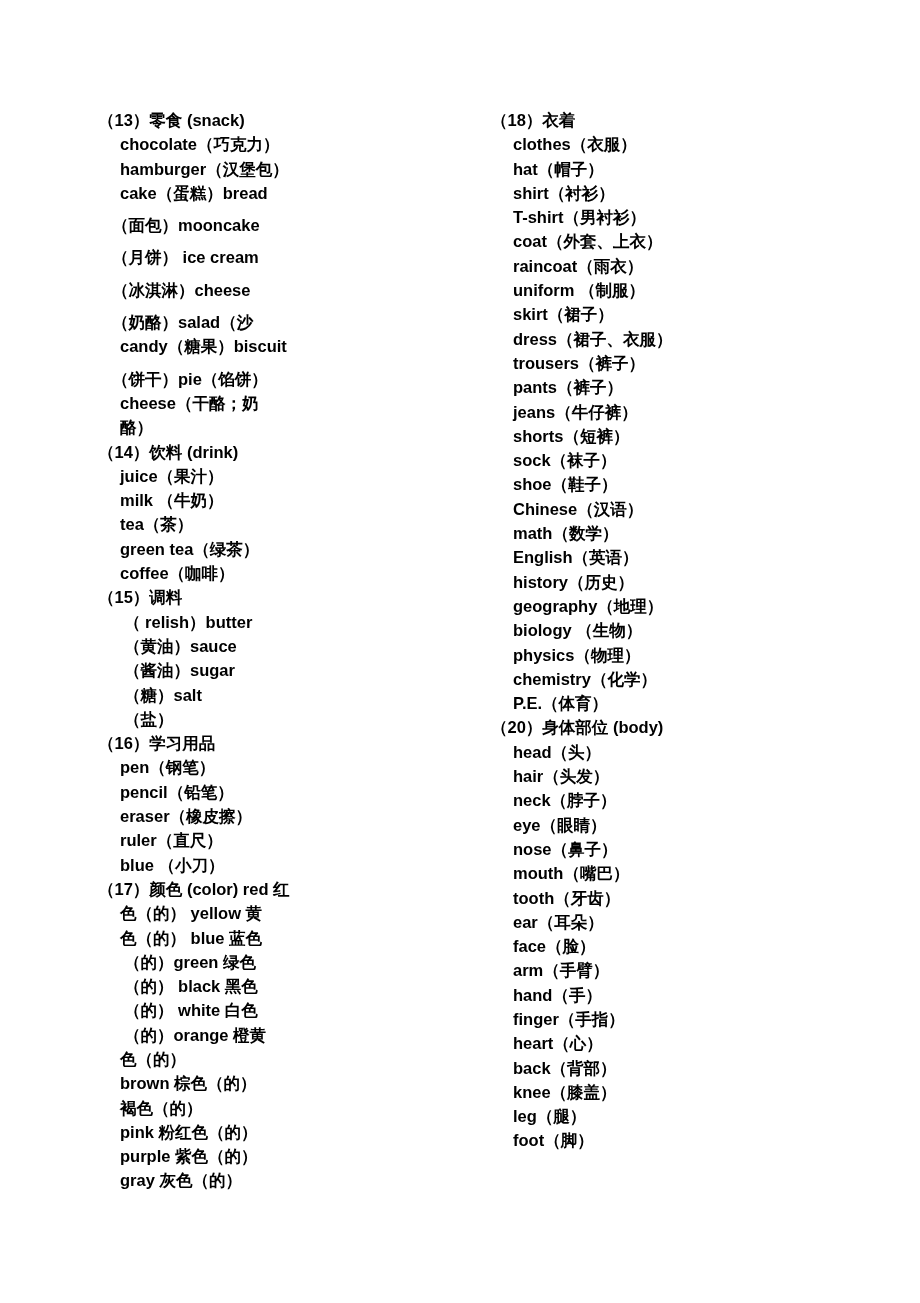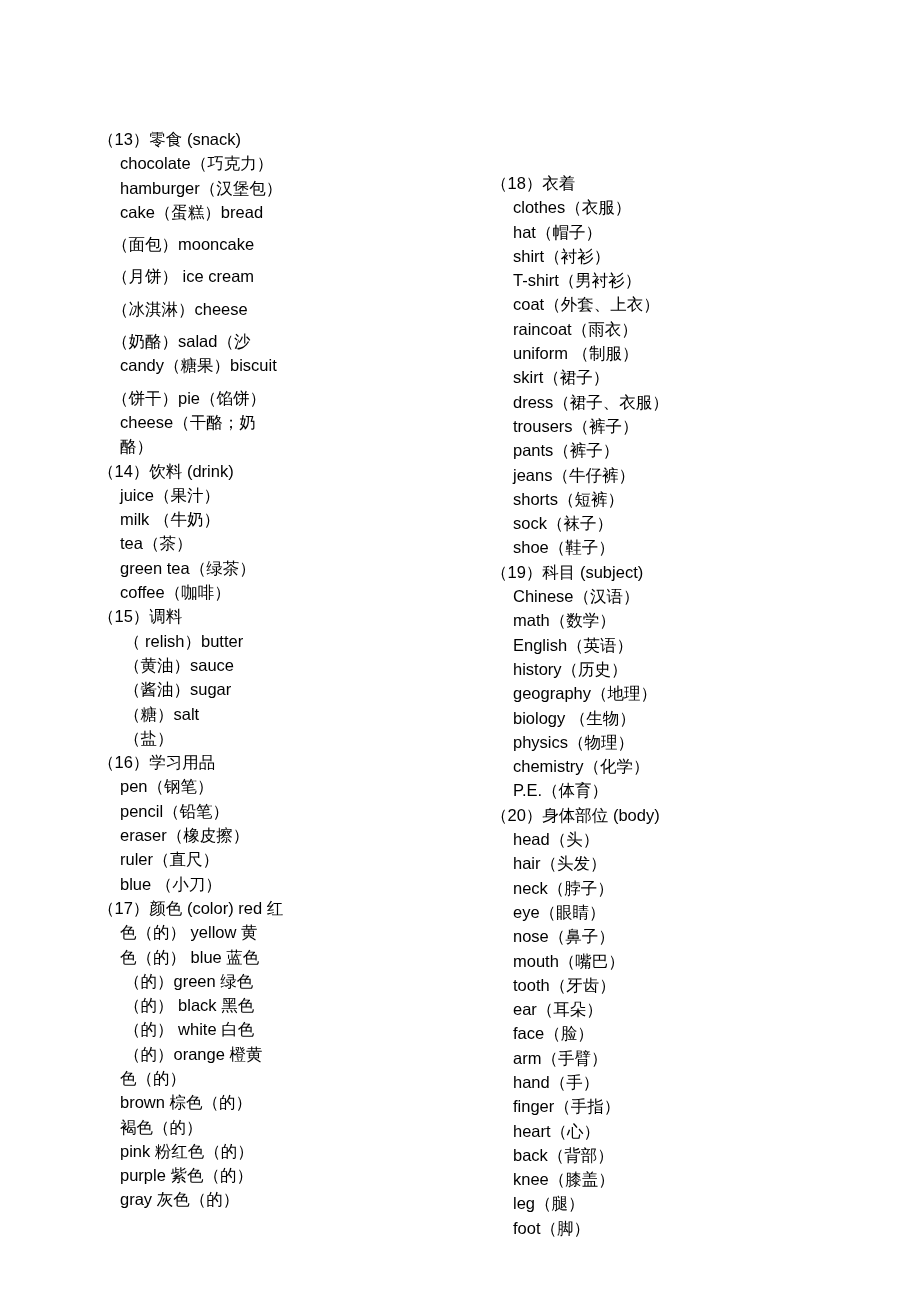--- a/index.html
+++ b/index.html
@@ -18,24 +18,25 @@
   .page {
     position: absolute;
     left: 0;
     top: 0;
     width: 920px;
     height: 1303px;
     overflow: hidden;
   }
   .col {
     position: absolute;
-    top: 127px;
+    top: 108px;
+    font-weight: bold;
   }
   .col-left  { left: 98px;  width: 340px; }
-  .col-right { left: 491px; width: 340px; margin-top: 44px; }
+  .col-right { left: 491px; width: 340px; }
 
   .line {
     font-size: 16.5px;
     line-height: 24.3px;
     white-space: pre;
     letter-spacing: 0;
   }
   
   .i0 { padding-left: 0px; }
   .i1 { padding-left: 22px; }
@@ -101,21 +102,20 @@
       <div class="line i1">raincoat（雨衣）</div>
       <div class="line i1">uniform （制服）</div>
       <div class="line i1">skirt（裙子）</div>
       <div class="line i1">dress（裙子、衣服）</div>
       <div class="line i1">trousers（裤子）</div>
       <div class="line i1">pants（裤子）</div>
       <div class="line i1">jeans（牛仔裤）</div>
       <div class="line i1">shorts（短裤）</div>
       <div class="line i1">sock（袜子）</div>
       <div class="line i1">shoe（鞋子）</div>
-      <div class="line i0">（19）科目 (subject)</div>
       <div class="line i1">Chinese（汉语）</div>
       <div class="line i1">math（数学）</div>
       <div class="line i1">English（英语）</div>
       <div class="line i1">history（历史）</div>
       <div class="line i1">geography（地理）</div>
       <div class="line i1">biology （生物）</div>
       <div class="line i1">physics（物理）</div>
       <div class="line i1">chemistry（化学）</div>
       <div class="line i1">P.E.（体育）</div>
       <div class="line i0">（20）身体部位 (body)</div>

